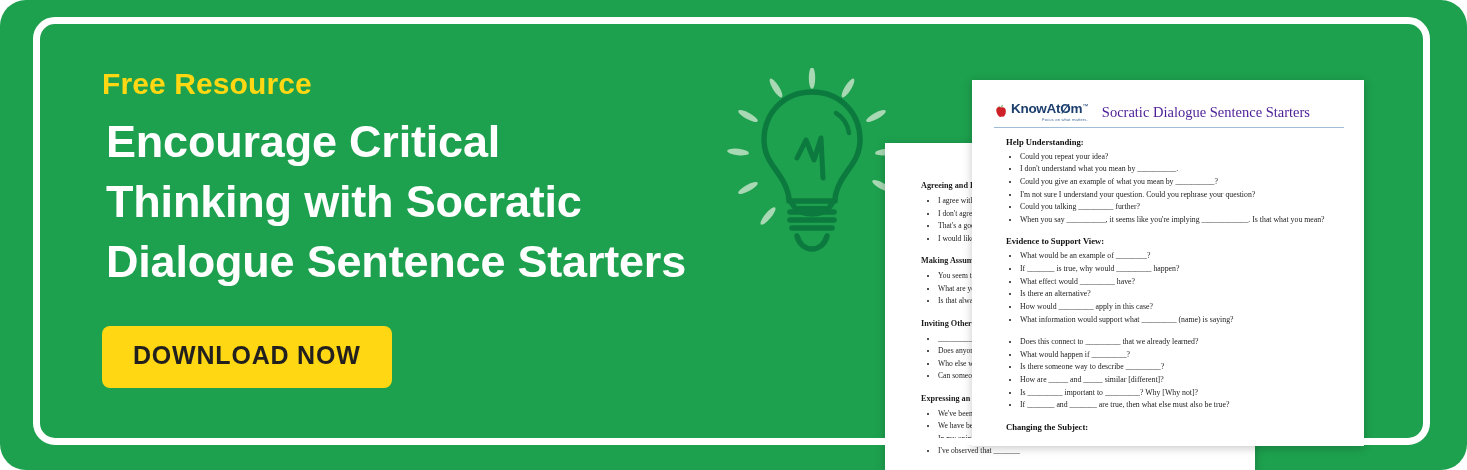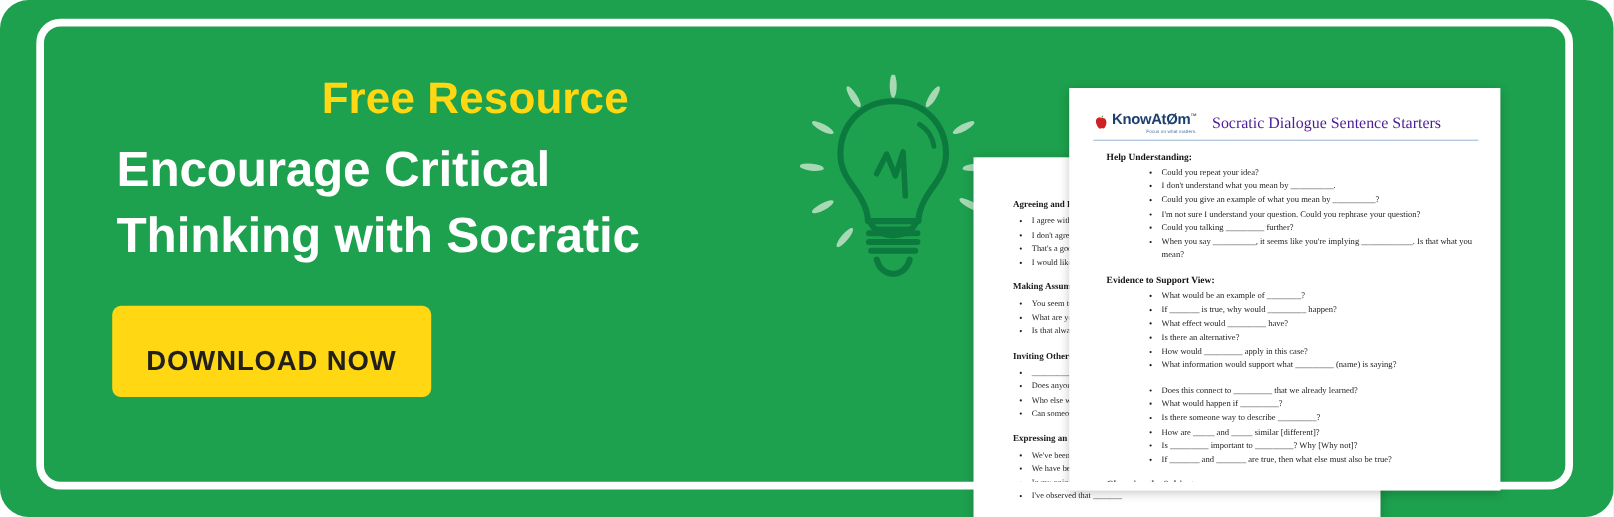--- a/index.html
+++ b/index.html
@@ -38,46 +38,45 @@
   
   .copy {
     position: absolute;
     left: 102px;
     top: 66px;
     width: 660px;
     z-index: 5;
   }
   .eyebrow {
     color: #ffd712;
-    font-size: 40px;
+    font-size: 30px;
     font-weight: bold;
     letter-spacing: 0.1px;
     line-height: 1.2;
     margin: 0 0 10px 0;
-    text-align: center;
   }
   .headline {
     color: #ffffff;
     font-size: 45px;
     font-weight: bold;
     line-height: 1.33;
     margin: 4px;
     letter-spacing: -0.2px;
   }
   .headline .ln { display: block; }
 
   .cta {
     display: inline-block;
     margin-top: 30px;
     background: #ffd712;
     color: #221f1f;
     font-size: 25px;
     font-weight: bold;
     letter-spacing: 0.8px;
-    padding: 36px 31px 18px 31px;
+    padding: 15px 31px 18px 31px;
     border: none;
     border-radius: 8px;
     cursor: pointer;
     font-family: "Liberation Sans", sans-serif;
   }
 
   
   .bulb {
     position: absolute;
     left: 722px;
@@ -199,36 +198,36 @@
   }
   .sec-ul {
     margin: 0 0 10px 0;
     padding-left: 26px;
     list-style: disc;
   }
   .sec-ul li {
     font-size: 7.8px;
     line-height: 1.62;
     color: #1a1a1a;
-    margin-left: 36px;
   }
   .sec-ul li::marker { font-size: 7px; }
 </style>
 </head>
 <body>
 
 <div class="banner">
 
   <div class="inner-frame"></div>
 
   <div class="copy">
     <div class="eyebrow">Free Resource</div>
     <h1 class="headline">
       <span class="ln">Encourage Critical</span>
       <span class="ln">Thinking with Socratic</span>
+      <span class="ln">Dialogue Sentence Starters</span>
     </h1>
     <button class="cta">DOWNLOAD NOW</button>
   </div>
 
   <div class="bulb">
     <svg viewBox="0 0 180 205" width="180" height="205" aria-hidden="true">
       <g fill="none" stroke="#0c7a3e" stroke-width="5.5" stroke-linecap="round" stroke-linejoin="round">
         <path d="M90 24 C62 24 42 45 42 72 C42 91 54 100 61 113 C66 122 67 127 67 133 L113 133 C113 127 114 122 119 113 C126 100 138 91 138 72 C138 45 118 24 90 24 Z"></path>
         <path d="M69 133 C69 133 72 146 90 146 C108 146 111 133 111 133"></path>
         <path d="M68 144 L112 144 M68 152 L112 152 M70 160 L110 160"></path>

